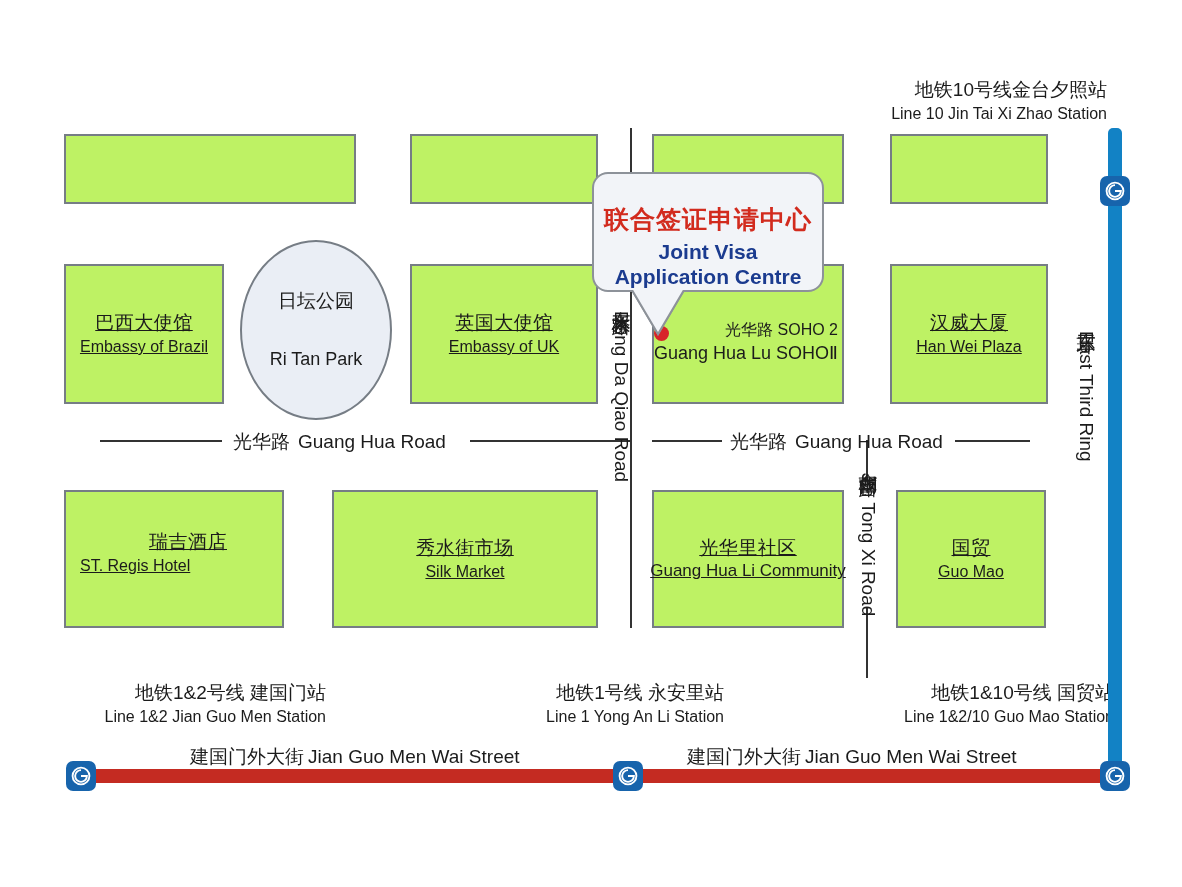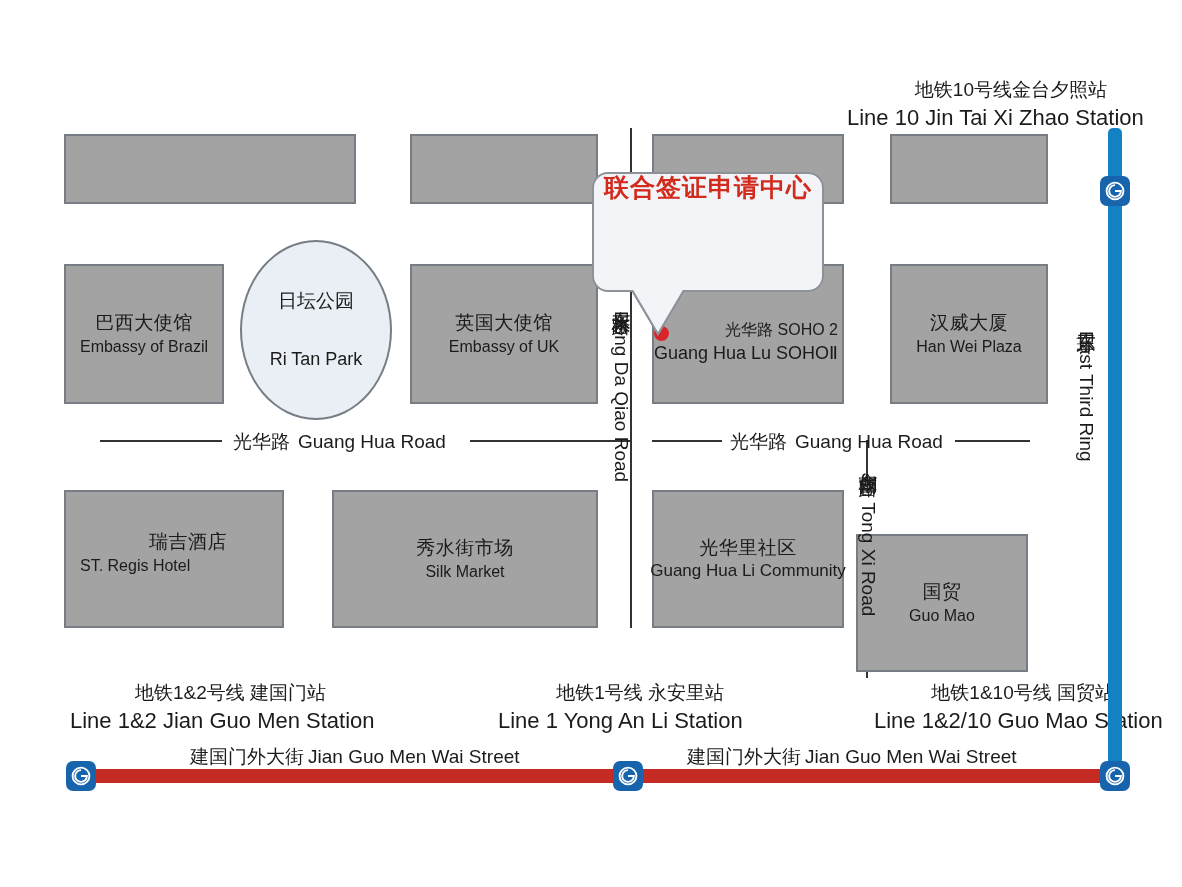--- a/index.html
+++ b/index.html
@@ -16,27 +16,28 @@
     position: relative;
     width: 1182px;
     height: 887px;
     background: #ffffff;
     overflow: hidden;
   }
 
   
   .bldg {
     position: absolute;
-    background: #a3a3a3;
+    background: #bef264;
     border: 2px solid #767d85;
     display: flex;
     flex-direction: column;
     align-items: center;
     justify-content: center;
     color: #1b1b1b;
+    text-decoration: underline;
   }
   .bldg .cn {
     font-size: 19px;
     line-height: 1.35;
     letter-spacing: .5px;
     white-space: nowrap;
   }
   .bldg .en {
     font-size: 16px;
     line-height: 1.35;
@@ -126,21 +127,21 @@
   .metro svg { display: block; }
 
   
   .station {
     position: absolute;
     text-align: right;
     color: #1b1b1b;
     white-space: nowrap;
   }
   .station .cn { font-size: 19px; line-height: 1.3; }
-  .station .en { font-size: 22px; line-height: 1.35; }
+  .station .en { font-size: 16px; line-height: 1.35; }
 
   
   .street-label {
     position: absolute;
     font-size: 19px;
     color: #1b1b1b;
     white-space: nowrap;
   }
   .street-label .en { margin-left: 4px; }
 
@@ -150,21 +151,21 @@
     left: 592px;
     top: 172px;
     width: 232px;
     height: 120px;
     background: #f2f4f8;
     border: 2px solid #8d9299;
     border-radius: 16px;
     display: flex;
     flex-direction: column;
     align-items: center;
-    justify-content: flex-start;
+    justify-content: flex-end;
     z-index: 40;
   }
   #callout .cn {
     color: #d22b1e;
     font-size: 25px;
     font-weight: bold;
     letter-spacing: 1px;
     line-height: 1.1;
     white-space: nowrap;
   }
@@ -264,21 +265,21 @@
   <div class="bldg" style="left:652px; top:490px; width:192px; height:138px;">
     <div class="cn">光华里社区</div>
     <div class="en" style="font-size:17px;">Guang Hua Li Community</div>
   </div>
 
   <div class="bldg" style="left:332px; top:490px; width:266px; height:138px;">
     <div class="cn">秀水街市场</div>
     <div class="en">Silk Market</div>
   </div>
 
-  <div class="bldg" style="left:856px; top:490px; width:172px; height:138px;margin-top:44px;">
+  <div class="bldg" style="left:896px; top:490px; width:150px; height:138px;">
     <div class="cn">国贸</div>
     <div class="en">Guo Mao</div>
   </div>
 
   <div class="road-label-h" style="left:233px; top:429px;">
     <span>光华路</span><span class="en">Guang Hua Road</span>
   </div>
 
   <div class="road-label-h" style="left:730px; top:429px;">
     <span>光华路</span><span class="en">Guang Hua Road</span>
@@ -294,20 +295,24 @@
     <span class="en">Jin Tong Xi Road</span>
   </div>
 
   <div class="vstack" style="left:1073px; top:318px;">
     <span class="cn">东三环</span>
     <span class="en">East Third Ring</span>
   </div>
 
   <div id="callout">
     <div class="cn">联合签证申请中心</div>
+    <div class="en">
+      <div>Joint Visa</div>
+      <div>Application Centre</div>
+    </div>
   </div>
   <svg id="callout-tail" viewBox="0 0 52 46">
     <path d="M0,0 L26,44 L52,0 Z" fill="#f2f4f8" stroke="#8d9299" stroke-width="2"></path>
     <path d="M0,-4 L0,0 L26,44 L52,0 L52,-4 Z" fill="#f2f4f8" stroke="none"></path>
     <path d="M0,0 L26,44 L52,0" fill="none" stroke="#8d9299" stroke-width="2"></path>
   </svg>
 
   <div id="soho-marker"></div>
   <div id="soho-label">
     <div class="cn">光华路 SOHO 2</div>

